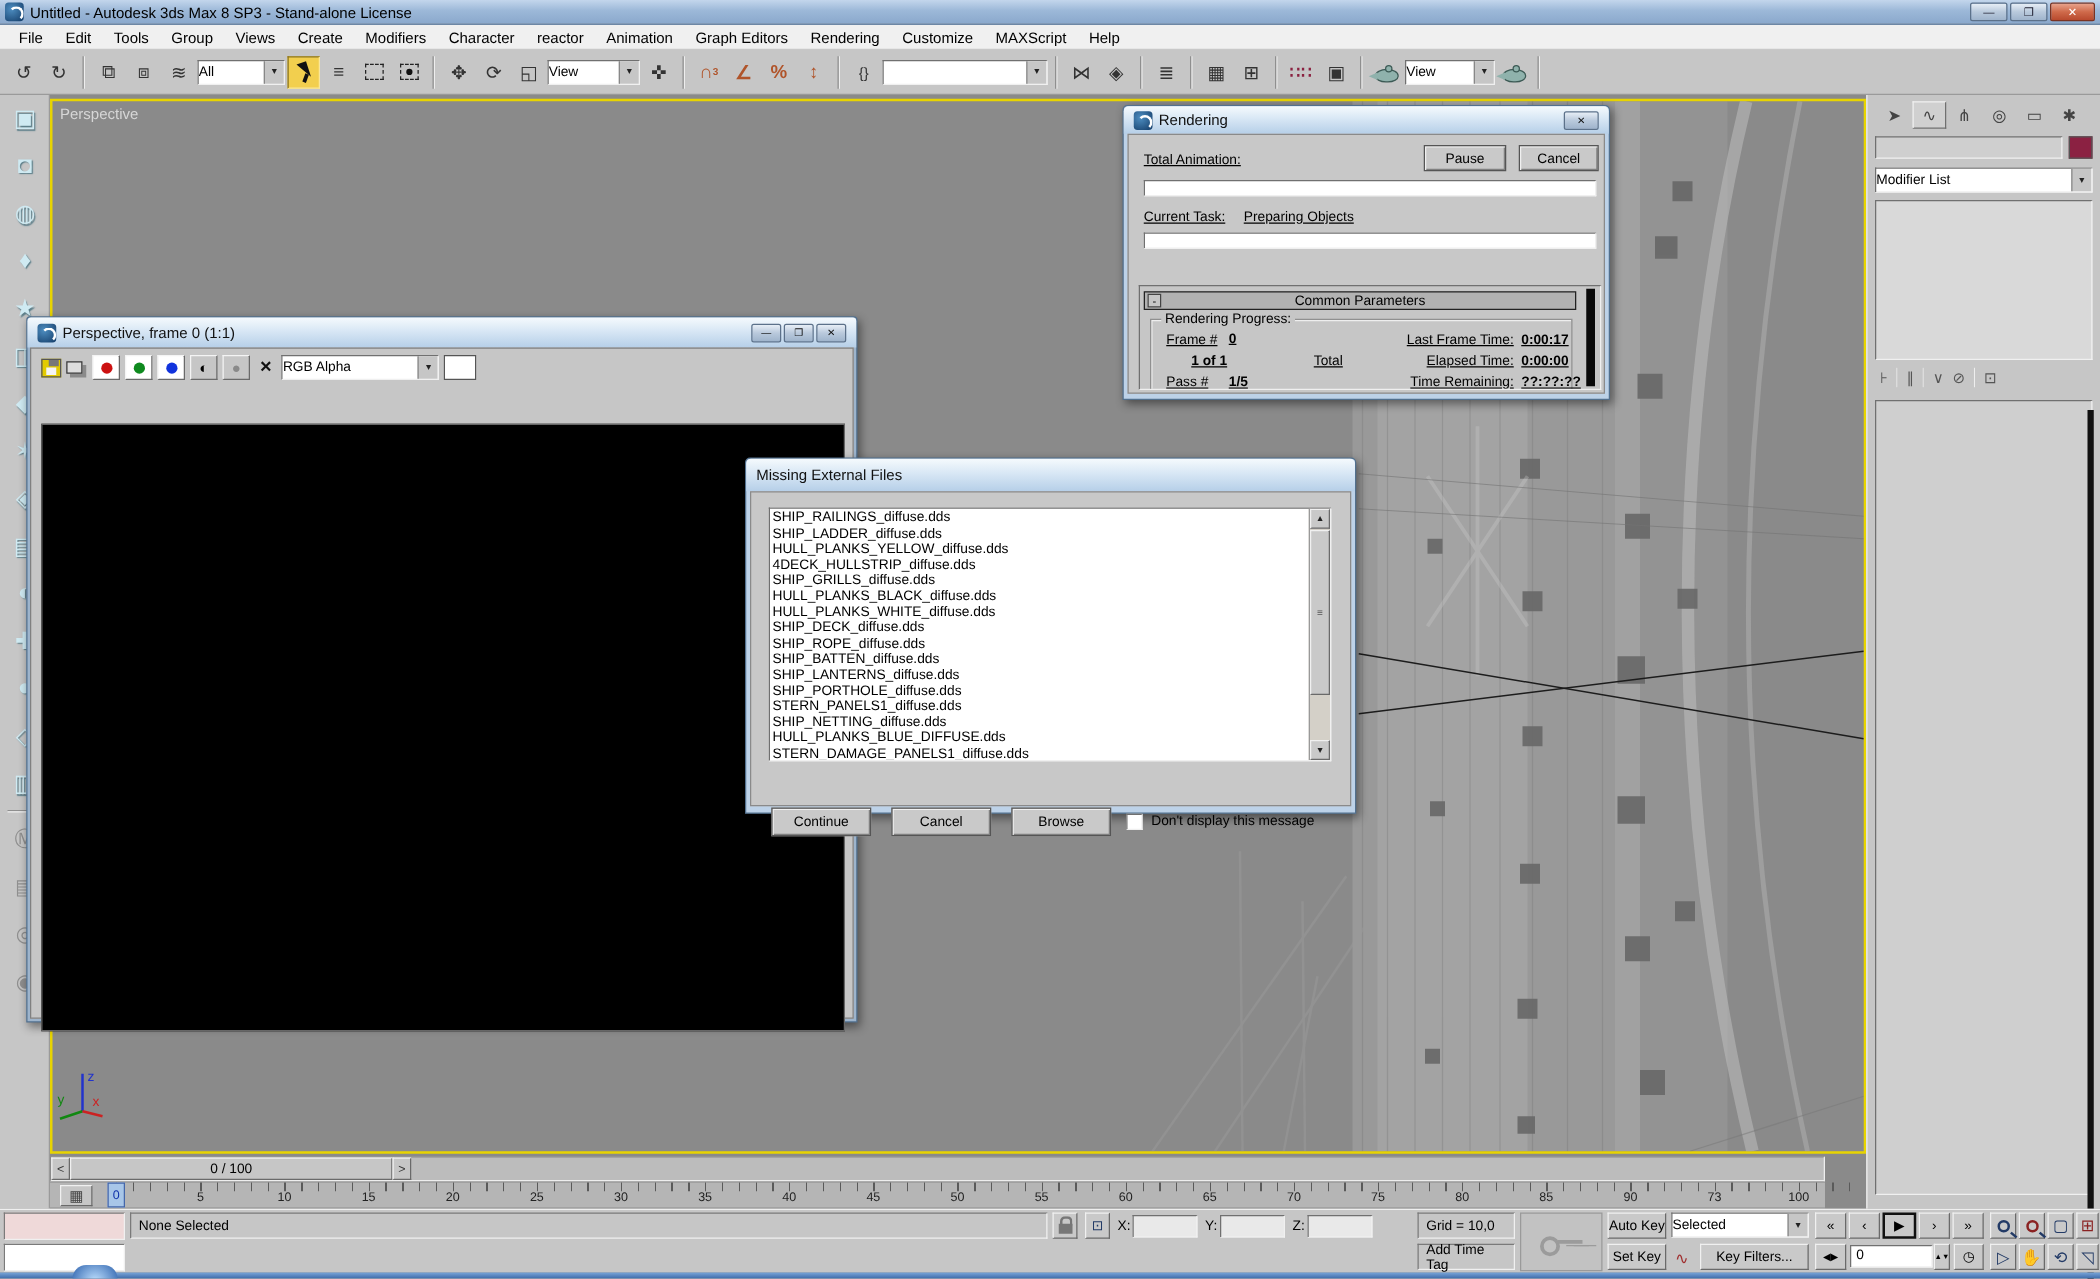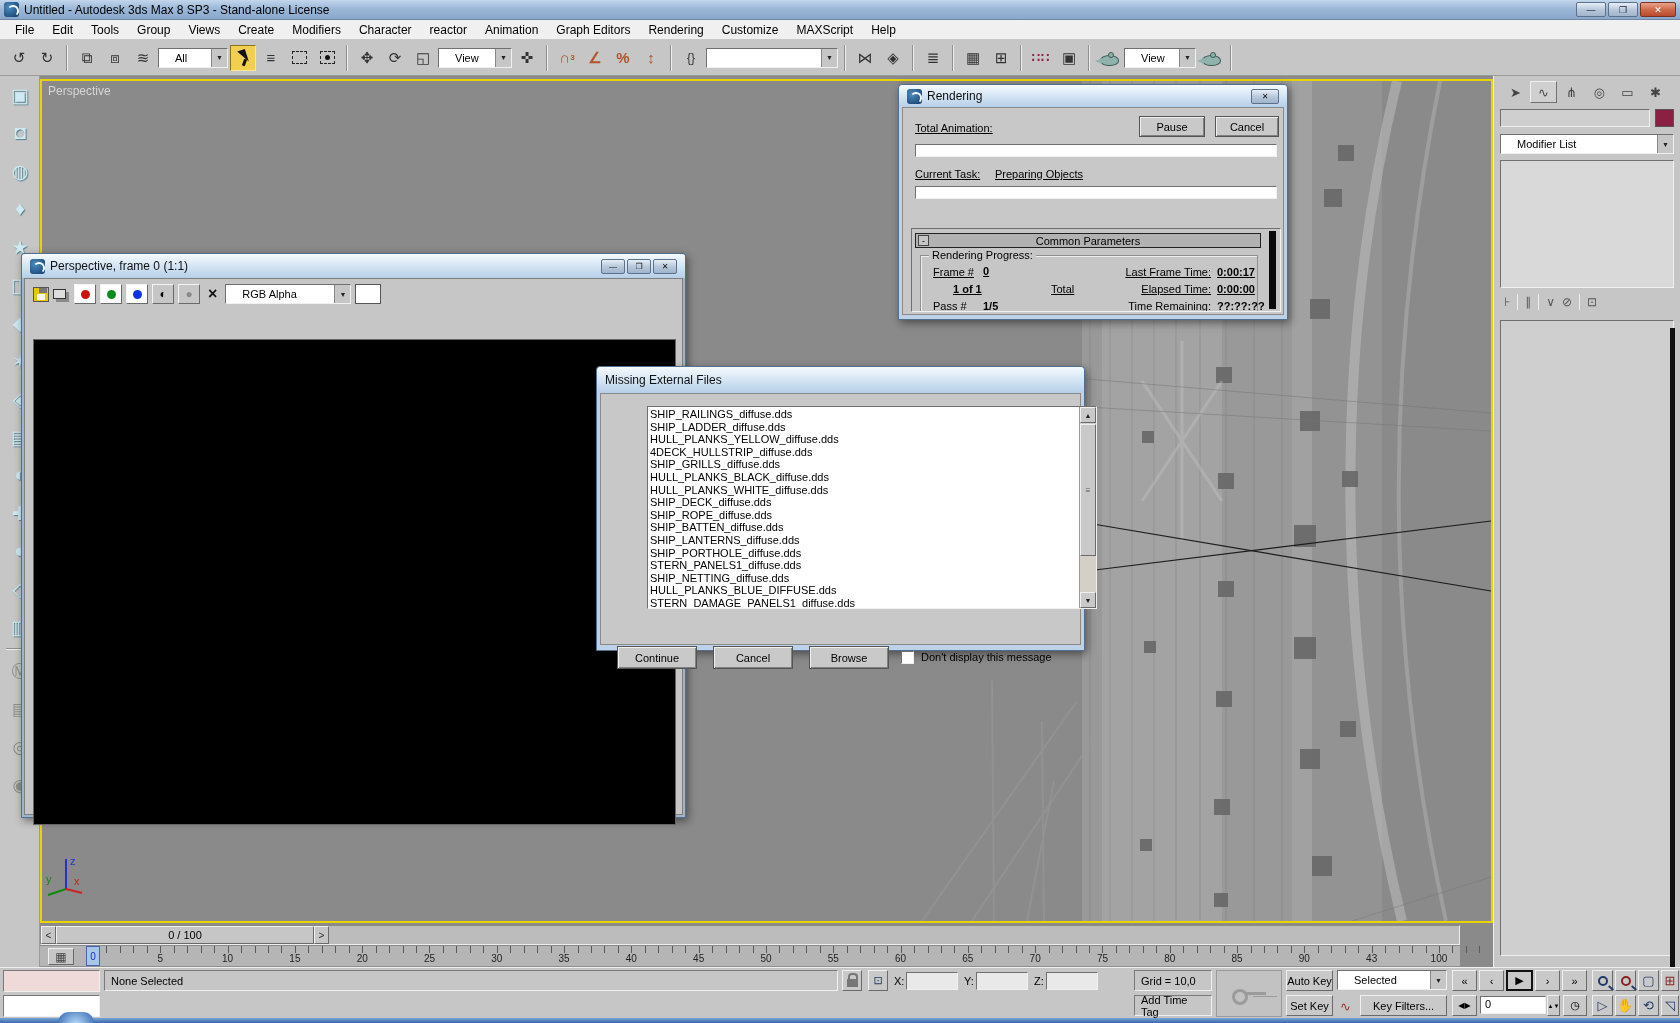--- a/index.html
+++ b/index.html
@@ -18,21 +18,21 @@
   .wbtn.close{width:36px;background:linear-gradient(#e8a38c,#cf6a4b 50%,#b84a2e);color:#fff;border-color:#7a3322;}
 
   .menubar{position:absolute;left:0;top:20px;width:1680px;height:20px;background:#f0f0f0;border-bottom:1px solid #c8c8c8;display:flex;align-items:center;padding-left:6px;}
   .menu-item{padding:2px 9px;font-size:12px;cursor:default;}
 
   .toolbar{position:absolute;left:0;top:40px;width:1680px;height:36px;background:#c6c6c6;border-bottom:1px solid #9a9a9a;display:flex;align-items:center;padding-left:6px;gap:2px;}
   .tbi{width:26px;height:26px;display:flex;align-items:center;justify-content:center;font-size:15px;color:#333;flex:0 0 auto;}
   .tbi.small{font-size:12px;}
   .tsep{width:2px;height:26px;border-left:1px solid #8f8f8f;border-right:1px solid #eee;margin:0 4px;flex:0 0 auto;}
   .combo{height:20px;background:#fff;border:1px solid;border-color:#707070 #f0f0f0 #f0f0f0 #707070;display:flex;align-items:center;flex:0 0 auto;}
-  .combo .cval{flex:1;padding:0 16px;font-size:11px;white-space:nowrap;overflow:hidden;}
+  .combo .cval{flex:1;padding:0 0;font-size:11px;white-space:nowrap;overflow:hidden;}
   .combo .carrow{width:16px;height:100%;background:#c6c6c6;border-left:1px solid #888;display:flex;align-items:center;justify-content:center;font-size:7px;color:#222;}
   .sel-tool{background:#f2cf4e;border:1px solid;border-color:#8a7420 #fae79a #fae79a #8a7420;}
   .cursor-ico{position:relative;width:12px;height:16px;}
   .cursor-ico::before{content:"";position:absolute;left:2px;top:0;border-left:8px solid transparent;border-top:13px solid #111;transform:rotate(-18deg);}
   .cursor-ico::after{content:"";position:absolute;left:6px;top:9px;width:3px;height:7px;background:#111;transform:rotate(20deg);}
   .dashbox{width:15px;height:13px;border:1px dashed #222;position:relative;}
   .dashbox.dot::after{content:"";position:absolute;left:4px;top:3px;width:5px;height:5px;border-radius:50%;background:#111;}
   .magnet{color:#b0542a;font-weight:bold;}
   .teapot{position:relative;width:19px;height:11px;background:#8fb2ac;border:1px solid #3c5a55;border-radius:50% 50% 46% 46%;margin-top:5px;}
   .teapot::before{content:"";position:absolute;left:-6px;top:2px;border-right:7px solid #8fb2ac;border-top:3px solid transparent;border-bottom:3px solid transparent;}
@@ -101,21 +101,21 @@
   .rollhdr{position:absolute;left:3px;top:4px;width:346px;height:15px;background:#b2b2b2;border:1px solid #222;font-size:11px;display:flex;align-items:center;justify-content:center;}
   .rollhdr .minus{position:absolute;left:2px;top:1px;width:11px;height:11px;border:1px solid #444;font-size:9px;line-height:10px;text-align:center;background:#c6c6c6;}
   .pscroll{position:absolute;right:4px;top:2px;width:7px;height:78px;background:#0a0a0a;}
   .rgroup{position:absolute;left:8px;top:26px;width:338px;height:90px;border:1px solid #909090;box-shadow:inset 1px 1px 0 #eee;}
   .rgroup .glabel{position:absolute;left:8px;top:-7px;background:#c6c6c6;padding:0 3px;font-size:11px;}
   .b{font-weight:bold;}
 
   
   #missdlg{left:596px;top:366px;width:489px;height:285px;z-index:40;}
   #missdlg .dlgbody{height:252px;}
-  .filelistwrap{position:absolute;left:14px;top:12px;width:450px;height:203px;background:#fff;border:1px solid;border-color:#707070 #f0f0f0 #f0f0f0 #707070;overflow:hidden;margin-left:32px;}
+  .filelistwrap{position:absolute;left:14px;top:12px;width:450px;height:203px;background:#fff;border:1px solid;border-color:#707070 #f0f0f0 #f0f0f0 #707070;overflow:hidden;}
   .filelist{position:absolute;left:2px;top:1px;right:18px;}
   .fitem{font-size:11px;line-height:12.6px;white-space:nowrap;}
   .vscroll{position:absolute;right:0;top:0;width:17px;height:100%;background:#d4d0c8;border-left:1px solid #999;}
   .varrow{height:16px;background:#c9c9c9;border:1px solid;border-color:#f0f0f0 #6a6a6a #6a6a6a #f0f0f0;font-size:7px;display:flex;align-items:center;justify-content:center;color:#222;}
   .varrow.down{position:absolute;bottom:0;width:100%;}
   .vthumb{position:absolute;top:17px;left:0;width:100%;height:132px;background:#c9c9c9;border:1px solid;border-color:#f0f0f0 #6a6a6a #6a6a6a #f0f0f0;display:flex;align-items:center;justify-content:center;font-size:8px;color:#555;letter-spacing:0;}
   .mf-btn{position:absolute;top:252px;width:80px;height:23px;background:#c9c9c9;border:1px solid #555;box-shadow:inset 1px 1px 0 #f0f0f0, inset -1px -1px 0 #808080;font-size:11px;display:flex;align-items:center;justify-content:center;}
   .mf-check{position:absolute;left:300px;top:257px;width:13px;height:13px;background:#fff;border:1px solid;border-color:#707070 #f0f0f0 #f0f0f0 #707070;}
   .mf-chklabel{position:absolute;left:320px;top:257px;font-size:11px;}
 
@@ -527,21 +527,21 @@
         <span class="rlabel">45</span>
         <span class="rlabel">50</span>
         <span class="rlabel">55</span>
         <span class="rlabel">60</span>
         <span class="rlabel">65</span>
         <span class="rlabel">70</span>
         <span class="rlabel">75</span>
         <span class="rlabel">80</span>
         <span class="rlabel">85</span>
         <span class="rlabel">90</span>
-        <span class="rlabel">43</span>
+        <span class="rlabel">73</span>
         <span class="rlabel">100</span>
       </div>
     <div class="framemarker">0</div>
   </div>
 
   <div class="statusbar">
     <span class="mini-pink"></span>
     <span class="mini-white"></span>
 
     <span class="sunk" style="left:104px;top:2px;width:734px">None Selected</span>

